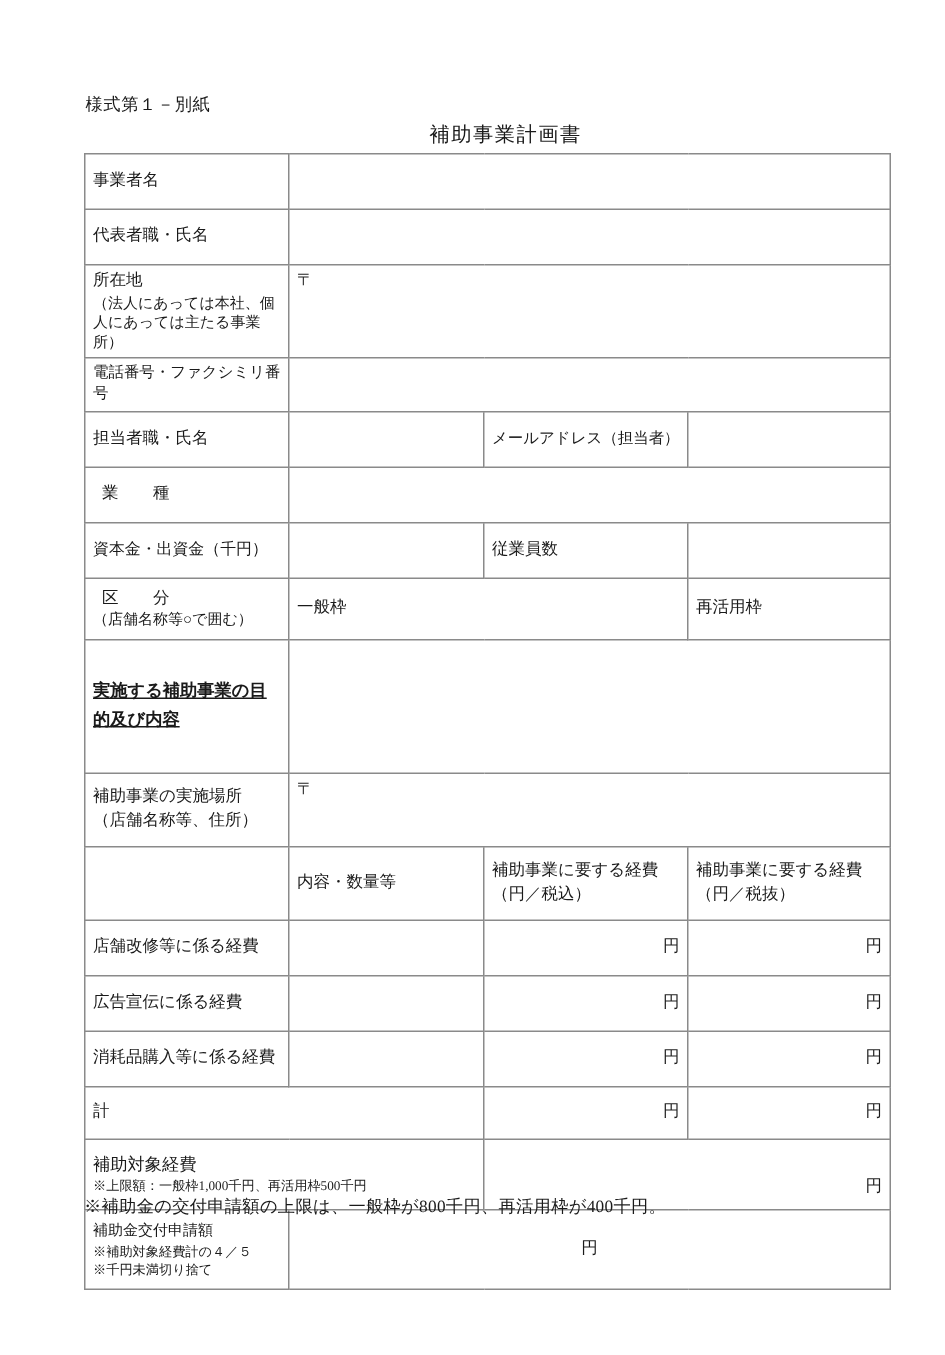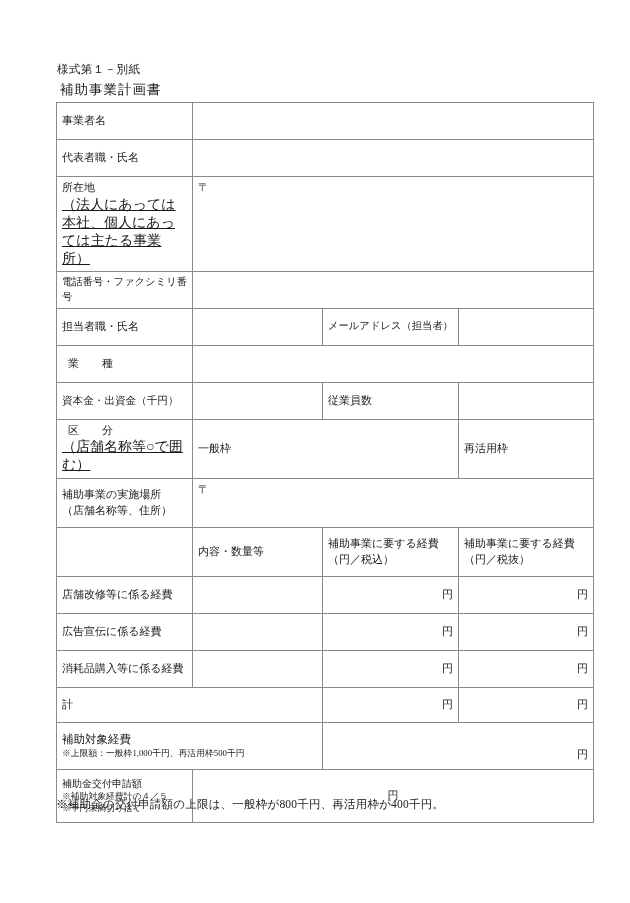--- a/index.html
+++ b/index.html
@@ -28,21 +28,21 @@
     top: 62px;
     font-size: 11.5px;
     letter-spacing: 0.4px;
     white-space: nowrap;
   }
   .doc-title {
     position: absolute;
     left: 0;
     top: 81px;
     width: 614px;
-    text-align: left;
+    text-align: center;
     padding-left: 60px;
     box-sizing: border-box;
     font-size: 13.5px;
     letter-spacing: 1px;
   }
   table.main {
     position: absolute;
     left: 56px;
     top: 102px;
     width: 537px;
@@ -55,24 +55,23 @@
     padding: 3px 5px;
     vertical-align: middle;
     line-height: 1.42;
   }
   td.lbl {
   }
   td.val {
     text-align: left;
   }
   .sub {
-    font-size: 14px;
+    font-size: 10px;
     display: block;
     line-height: 1.3;
-    text-decoration: underline;
   }
   .sub-sm {
     font-size: 8.8px;
     display: block;
     line-height: 1.35;
   }
   .spaced {
     letter-spacing: 6px;
     padding-left: 6px;
   }
@@ -166,20 +165,26 @@
 
       <tr>
         <td class="lbl">
           <span class="spaced">区　分</span>
           <span class="sub">（店舗名称等○で囲む）</span>
         </td>
         <td class="lbl" colspan="2" style="height:34px">一般枠</td>
         <td class="lbl">再活用枠</td>
       </tr>
 
+      <tr>
+        <td class="lbl" style="height:82px">
+          <span class="emph">実施する補助事業の目的及び内容</span>
+        </td>
+        <td class="val" colspan="3" style="vertical-align:top"></td>
+      </tr>
 
       <tr>
         <td class="lbl">
           <span>補助事業の実施場所</span>
           <span style="display:block">（店舗名称等、住所）</span>
         </td>
         <td class="val" colspan="3" style="height:42px; vertical-align:top">
           <span class="postal">〒</span>
         </td>
       </tr>

